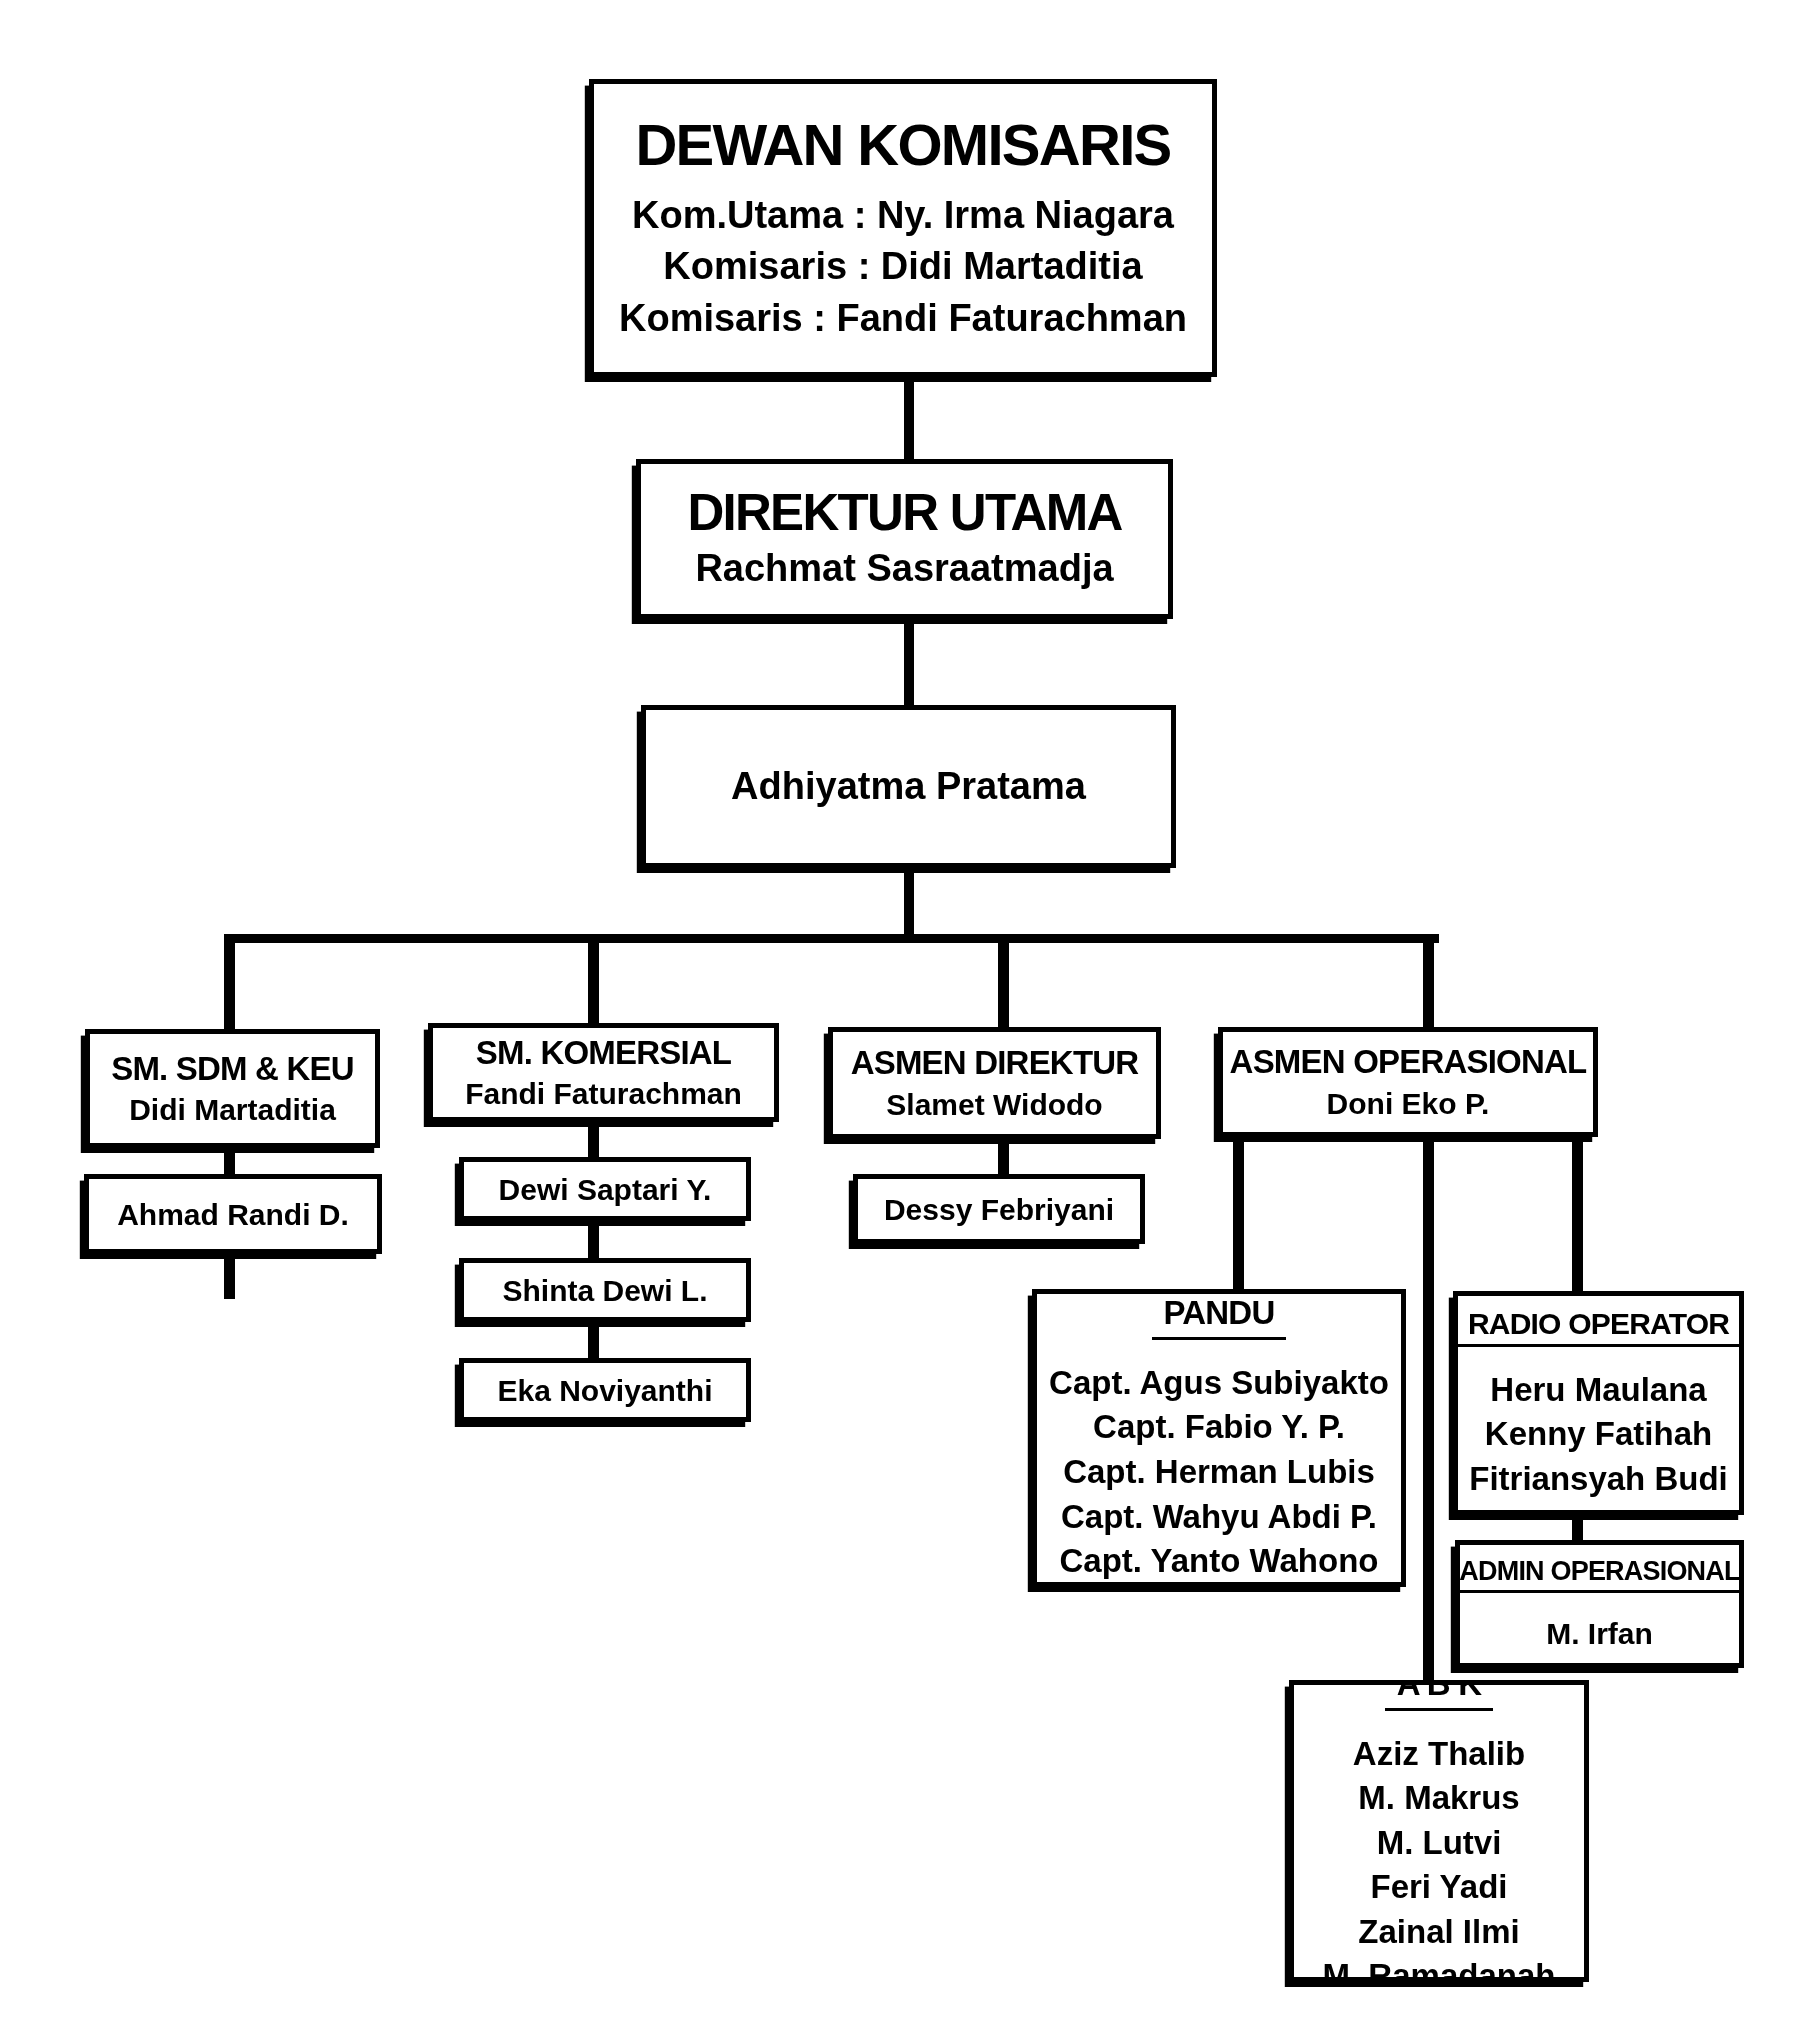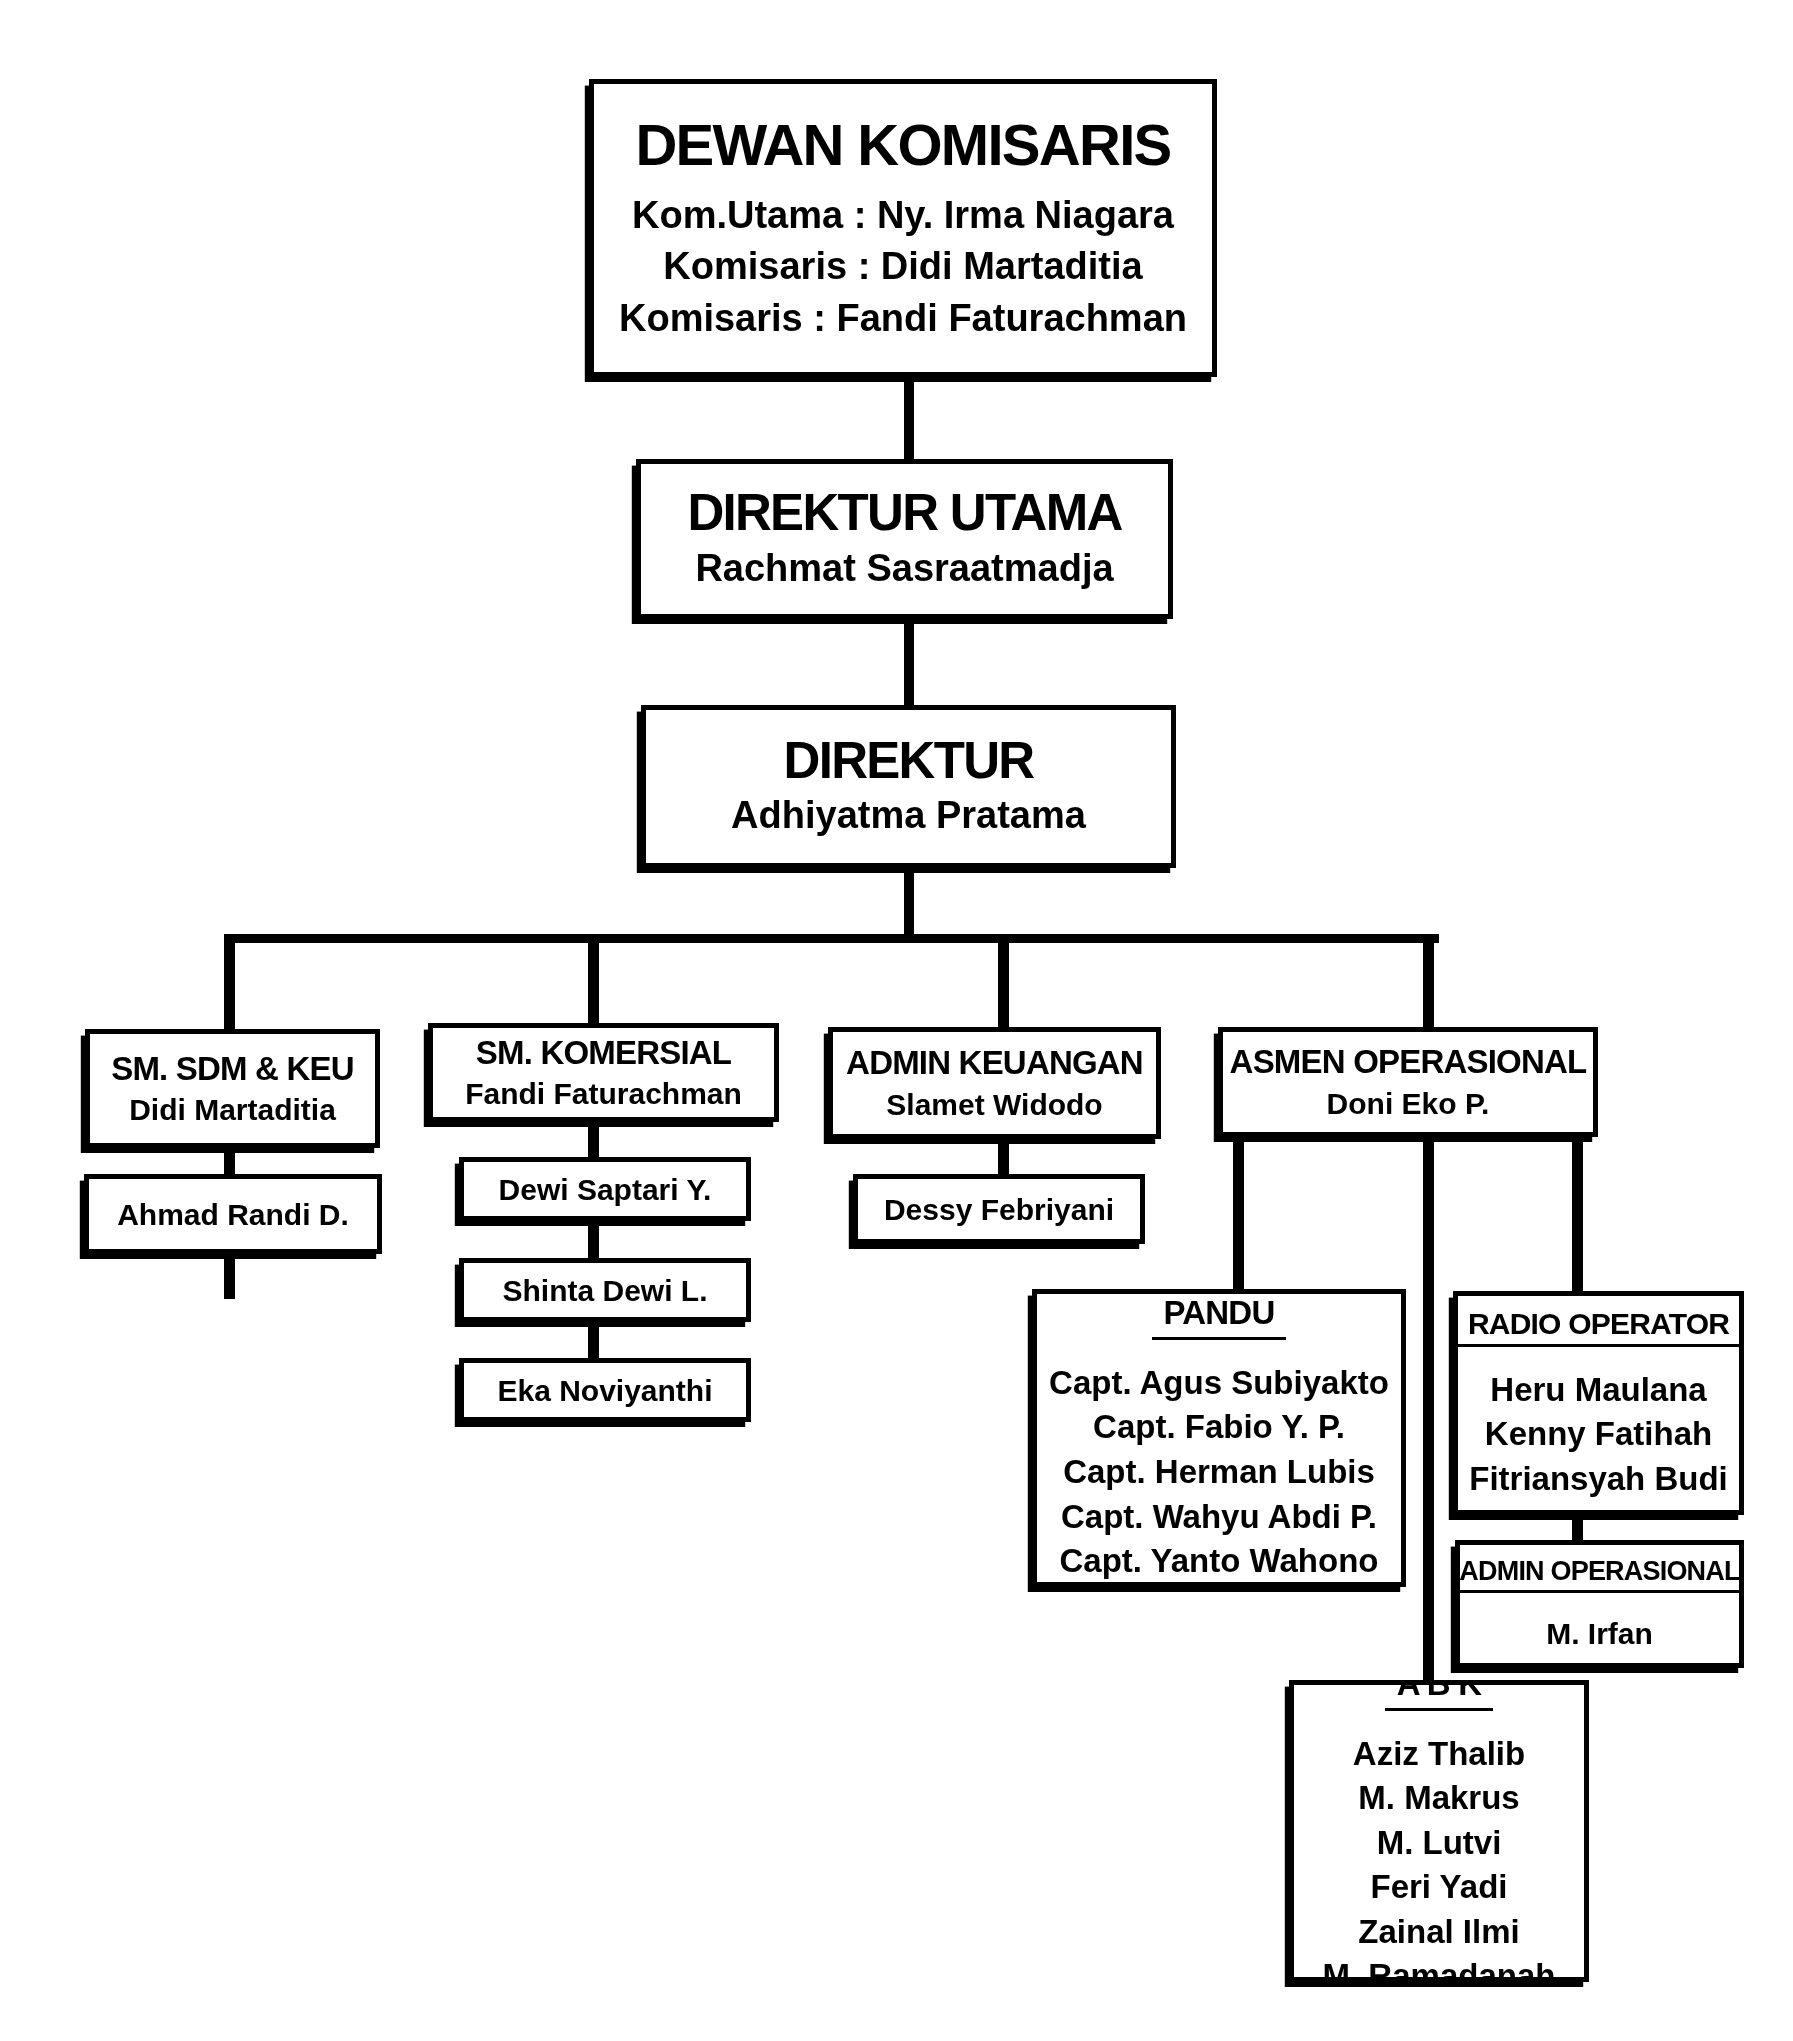--- a/index.html
+++ b/index.html
@@ -53,21 +53,20 @@
     <div class="n-lg">Komisaris : Didi Martaditia</div>
     <div class="n-lg">Komisaris : Fandi Faturachman</div>
   </div>
 
   <div class="box" style="left:636px;top:459px;width:537px;height:160px">
     <div class="t-lg">DIREKTUR UTAMA</div>
     <div class="n-lg">Rachmat Sasraatmadja</div>
   </div>
 
   <div class="box" style="left:641px;top:705px;width:535px;height:163px">
-    <div class="t-lg">DIREKTUR</div>
     <div class="n-lg">Adhiyatma Pratama</div>
   </div>
 
   <div class="box" style="left:85px;top:1029px;width:295px;height:119px">
     <div class="t-md">SM. SDM &amp; KEU</div>
     <div class="n-md">Didi Martaditia</div>
   </div>
   <div class="box" style="left:84px;top:1174px;width:298px;height:80px">
     <div class="n-md">Ahmad Randi D.</div>
   </div>
@@ -80,21 +79,21 @@
     <div class="n-md">Fandi Faturachman</div>
   </div>
   <div class="box" style="left:459px;top:1258px;width:292px;height:64px">
     <div class="n-md">Shinta Dewi L.</div>
   </div>
   <div class="box" style="left:459px;top:1358px;width:292px;height:64px">
     <div class="n-md">Eka Noviyanthi</div>
   </div>
 
   <div class="box" style="left:828px;top:1027px;width:333px;height:112px">
-    <div class="t-md">ADMIN KEUANGAN</div>
+    <div class="t-md">ASMEN DIREKTUR</div>
     <div class="n-md">Slamet Widodo</div>
   </div>
   <div class="box" style="left:853px;top:1174px;width:292px;height:70px">
     <div class="n-md">Dessy Febriyani</div>
   </div>
 
   <div class="box" style="left:1218px;top:1027px;width:380px;height:110px">
     <div class="t-md">ASMEN OPERASIONAL</div>
     <div class="n-md">Doni Eko P.</div>
   </div>

